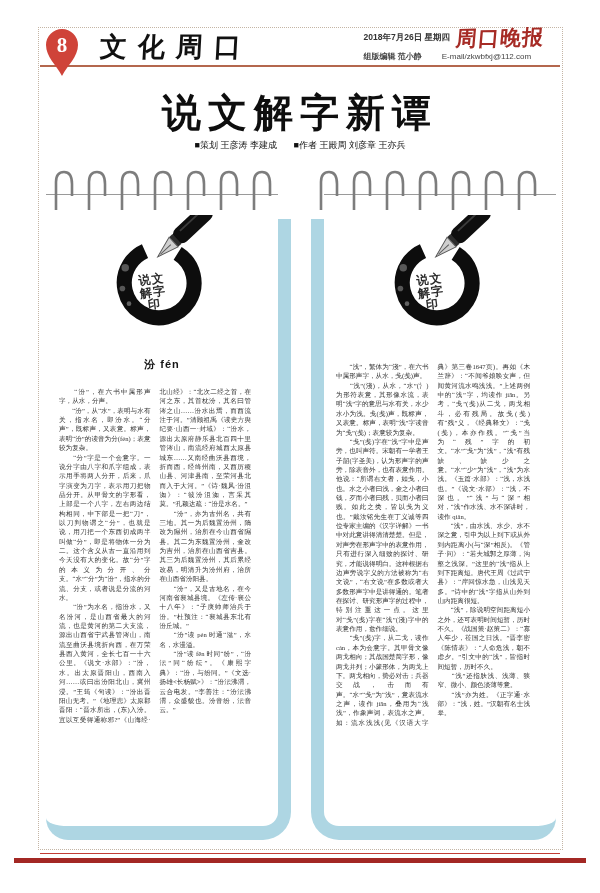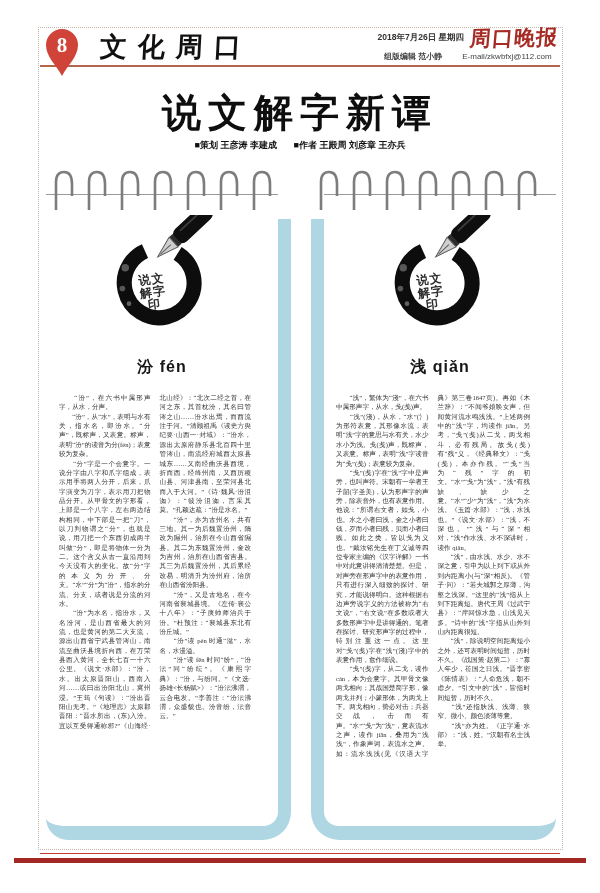--- a/index.html
+++ b/index.html
@@ -13,37 +13,37 @@
   }
   
   .header{position:absolute;left:40px;top:28px;width:520px;height:37px;
     border-bottom:2px solid #b4674e;}
   .pin{position:absolute;left:3px;top:-1px;width:38px;height:50px;z-index:3;}
   .pin text{font-family:"Liberation Serif",serif;font-weight:bold;font-size:21px;fill:#fff;}
   .section-title{
     position:absolute;left:60px;top:1px;font-family:"Liberation Serif",serif;
     font-weight:900;font-size:27px;letter-spacing:11px;color:#111;transform:skewX(-3deg);
   }
-  .header-right{position:absolute;right:2px;top:-2px;text-align:center;}
+  .header-right{position:absolute;right:16px;top:-2px;text-align:left;}
   .hr-row1{display:flex;align-items:center;justify-content:flex-end;gap:6px;height:24px;}
   .date{font-size:8.5px;font-weight:bold;color:#333;}
   .paper-logo{
     font-family:"Liberation Serif",serif;font-weight:900;font-size:21px;color:#a62b25;
     letter-spacing:1px;transform:skewX(-6deg) rotate(-1deg);line-height:1;
   }
   .hr-row2{font-size:8px;color:#444;margin-top:1px;}
   .hr-row2 .editor{font-weight:bold;margin-right:20px;}
   
   .main-title{
     position:absolute;top:86px;left:0;width:100%;text-align:center;
     font-family:Liberation Sans, sans-serif;font-weight:900;font-size:39px;
     letter-spacing:7px;color:#0e0e0e;
   }
   .byline{position:absolute;top:139px;left:0;width:100%;text-align:center;
-    font-size:9px;font-weight:bold;color:#111;}
+    font-size:9px;font-weight:normal;color:#111;}
   .byline span{margin:0 7px;}
   
   .cards{position:absolute;top:168px;left:46px;width:510px;display:flex;justify-content:space-between;}
   .card{width:245px;position:relative;}
   .spirals{position:absolute;top:0;left:2px;z-index:2;}
   .card-body{
     margin-top:26px;background:#fff;position:relative;height:646px;
     border-top:1.5px solid #9a9a9a;box-sizing:border-box;
   }
   .card-left .card-body{
@@ -56,21 +56,21 @@
   }
   .card-left .edge-mask{position:absolute;top:-2px;right:-13px;width:13px;height:26px;background:#fff;z-index:1;}
   .card-right .edge-mask{position:absolute;top:-2px;left:-13px;width:13px;height:26px;background:#fff;z-index:1;}
   .logo{width:150px;height:132px;margin:20px auto 0;position:relative;}
   .seal{
     position:absolute;top:58%;left:44%;transform:translate(-50%,-50%) rotate(-7deg);
     width:32px;font-family:"Liberation Serif",serif;font-weight:bold;font-size:12px;
     line-height:1.05;color:#2b2b2b;text-align:center;letter-spacing:1px;word-break:break-all;
   }
   .heading{
-    text-align:center;font-size:16px;font-weight:bold;color:#161616;margin-top:10px;
+    text-align:center;font-size:11px;font-weight:bold;color:#161616;margin-top:10px;
     letter-spacing:1px;
   }
   .body-text{
     margin:15px 0 0 0;padding:0 27px 0 13px;
     column-count:2;column-gap:9px;
     font-family:"Liberation Serif",serif;
     font-size:6.6px;line-height:1.42;text-align:justify;color:#333;
     white-space:pre-line;height:412px;overflow:hidden;
   }
   .card-right .body-text{padding:0 26px 0 12px;}
@@ -171,21 +171,20 @@
       <use href="#loop" x="206"></use>
     </svg>
     <div class="card-body">
       <div class="edge-mask"></div>
       <div class="logo">
         <svg width="150" height="132" viewBox="0 0 150 140">
           <use href="#penlogo"></use>
         </svg>
         <div class="seal">说文解字印</div>
       </div>
-      <div class="heading">浅 qiǎn</div>
       <div class="body-text">　　“浅”，繁体为“淺”，在六书中属形声字，从水，戋(㦮)声。
 　　“浅”(淺)，从水，“水”(氵)为形符表意，其形像水流，表明“浅”字的意思与水有关，水少水小为浅。戋(㦮)声，既标声，又表意。标声，表明“浅”字读音为“戋”(㦮)；表意较为复杂。
 　　“戋”(㦮)字在“浅”字中是声旁，也叫声符。宋朝有一学者王子韶(字圣美)，认为形声字的声旁，除表音外，也有表意作用。他说：“所谓右文者，如戋，小也。水之小者曰浅，金之小者曰钱，歹而小者曰残，贝而小者曰贱。如此之类，皆以戋为义也。”戴汝铭先生在丁义诚等四位专家主编的《汉字详解》一书中对此意讲得清清楚楚。但是，对声旁在形声字中的表意作用，只有进行深入细致的探讨、研究，才能说得明白。这种根据右边声旁说字义的方法被称为“右文说”，“右文说”在多数或者大多数形声字中是讲得通的。笔者在探讨、研究形声字的过程中，特别注重这一点。这里对“戋”(㦮)字在“浅”(淺)字中的表意作用，兹作细说。
 　　“戋”(㦮)字，从二戈，读作 cán，本为会意字。其甲骨文像两戈相向；其战国楚简字形，像两戈并列；小篆形体，为两戈上下。两戈相向，势必对击；兵器交战，击而有声。“水”“戋”为“浅”，意表流水之声，读作 jiān，叠用为“浅浅”，作象声词，表流水之声。如：流水浅浅(见《汉语大字典》第三卷1647页)。再如《木兰辞》：“不闻爷娘唤女声，但闻黄河流水鸣浅浅。”上述两例中的“浅”字，均读作 jiān。另考，“戋”(㦮)从二戈，两戈相斗，必有残局。故戋(㦮)有“残”义，《经典释文》：“戋(㦮)，本亦作残。”“戋”当为“残”字的初文。“水”“戋”为“浅”，“浅”有残缺、缺少之意。“水”“少”为“浅”，“浅”为水浅。《玉篇·水部》：“浅，水浅也。”《说文·水部》：“浅，不深也。”“浅”与“深”相对，“浅”作水浅、水不深讲时，读作 qiǎn。
 　　“浅”，由水浅、水少、水不深之意，引申为以上到下或从外到内距离小(与“深”相反)。《管子·问》：“若夫城郭之厚薄，沟壑之浅深。”这里的“浅”指从上到下距离短。唐代王周《过武宁县》：“岸回惊水急，山浅见天多。”诗中的“浅”字指从山外到山内距离很短。
 　　“浅”，除说明空间距离短小之外，还可表明时间短暂，历时不久。《战国策·赵策二》：“寡人年少，莅国之日浅。”晋李密《陈情表》：“人命危浅，朝不虑夕。”引文中的“浅”，皆指时间短暂，历时不久。
 　　“浅”还指肤浅、浅薄、狭窄、微小、颜色淡薄等意。
 　　“浅”亦为姓。《正字通·水部》：“浅，姓。”汉朝有名士浅皋。</div>
     </div>
   </div>

